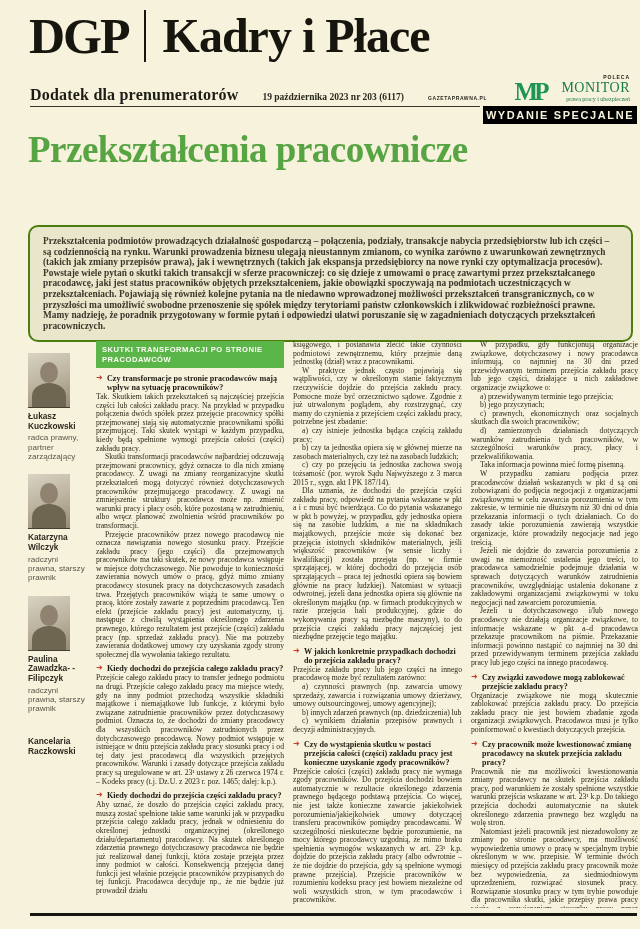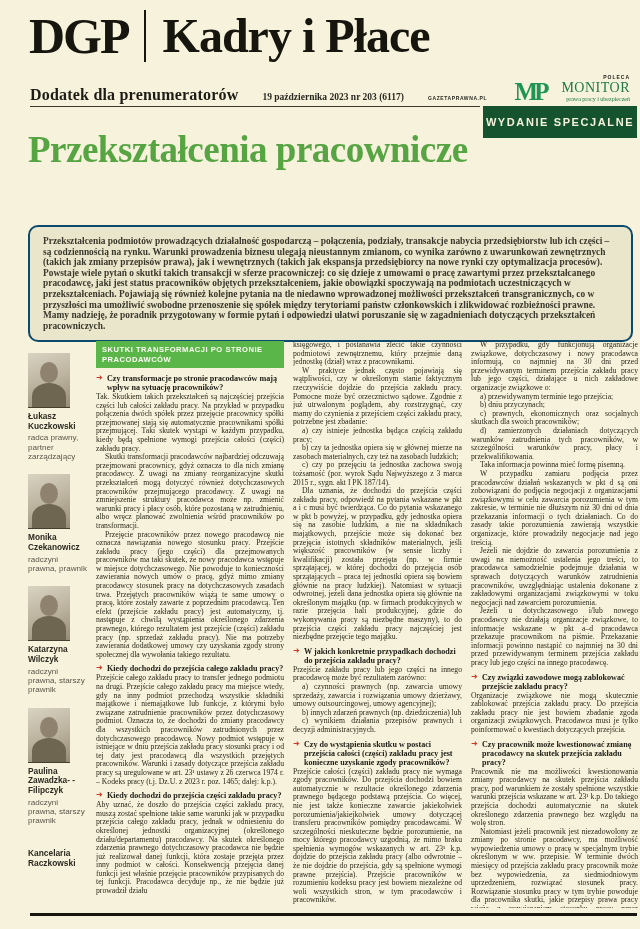--- a/index.html
+++ b/index.html
@@ -17,36 +17,36 @@
   .masthead{position:absolute;left:29px;top:10px;display:flex;align-items:center;}
   .brand{font-size:50px;font-weight:bold;letter-spacing:-2px;color:#16160f;line-height:1;}
   .mast-divider{width:2px;height:52px;background:#16160f;margin:0 17px 0 15px;}
   .section-title{font-size:48px;font-weight:bold;letter-spacing:-1px;color:#16160f;line-height:1;}
   
   .subrow{position:absolute;left:30px;top:86px;display:flex;align-items:baseline;gap:24px;}
   .subtitle{font-size:16px;font-weight:bold;color:#1d1c15;letter-spacing:.2px;}
   .issue-date{font-size:9.5px;font-weight:bold;color:#2a2920;}
   .site{font-family:"Liberation Sans",sans-serif;font-size:5px;font-weight:bold;letter-spacing:.6px;color:#2a2920;}
   .hairline{position:absolute;left:30px;top:106px;width:450px;height:1px;background:#3a392f;}
-  .special{position:absolute;left:483px;top:106px;width:154px;height:32px;background:#14532d;
+  .special{position:absolute;left:483px;top:106px;width:154px;height:18px;background:#000000;
     color:#f6f2dc;font-family:"Liberation Sans",sans-serif;font-weight:bold;font-size:11px;
     letter-spacing:1.6px;display:flex;align-items:center;justify-content:center;}
   .poleca{position:absolute;right:10px;top:74px;font-family:"Liberation Sans",sans-serif;
     font-size:5px;font-weight:bold;letter-spacing:1px;color:#23221b;}
   .monitor{position:absolute;right:10px;top:81px;display:flex;align-items:flex-start;gap:12px;}
   .mp-mark{font-size:25px;font-weight:bold;letter-spacing:-4px;color:#1e9552;line-height:.9;padding-right:4px;}
   .monitor-name{font-size:14px;letter-spacing:.5px;color:#1c7a44;line-height:1;}
   .monitor-tag{font-size:6px;color:#1c7a44;text-align:right;margin-top:1px;}
   
   .headline{position:absolute;left:28px;top:130px;line-height:1.06;}
   .headline .l1{font-size:37px;font-weight:bold;letter-spacing:-.5px;color:#57a443;}
   .headline .l2{font-size:37px;font-weight:bold;letter-spacing:-.5px;color:#1b1a13;}
   
   .introbox{position:absolute;left:28px;top:225px;width:605px;box-sizing:border-box;
-    border:2px solid #0c4a6e;border-radius:10px;background:#eae6cb;
+    border:2px solid #4d7c0f;border-radius:10px;background:#eae6cb;
     padding:9px 13px;font-size:9.4px;line-height:10.6px;font-weight:bold;color:#3a382b;}
   
   .content{position:absolute;left:28px;top:341px;width:610px;height:567px;display:flex;overflow:hidden;}
   .sidebar{width:60px;margin-right:8px;font-family:"Liberation Sans",sans-serif;flex-shrink:0;}
   .author{margin-bottom:13px;margin-top:12px;}
   .photo{width:42px;height:54px;margin-bottom:4px;position:relative;overflow:hidden;
     background:linear-gradient(160deg,#d9d3c2 0%,#b9b09c 55%,#958b76 100%);
     border-bottom:1px solid #43402f;}
   .photo::before{content:"";position:absolute;left:12px;top:9px;width:18px;height:21px;border-radius:50%;
     background:#8f8370;}
@@ -102,25 +102,20 @@
 
   <div class="content">
     <div class="sidebar" id="sidebar-authors">
         <div class="author">
           <div class="photo"></div>
           <div class="a-name">Łukasz Kuczkowski</div>
           <div class="a-role">radca prawny, partner zarządzający</div>
         </div>
         <div class="author">
           <div class="photo"></div>
-          <div class="a-name">Monika Czekanowicz</div>
-          <div class="a-role">radczyni prawna, prawnik</div>
-        </div>
-        <div class="author">
-          <div class="photo"></div>
           <div class="a-name">Katarzyna Wilczyk</div>
           <div class="a-role">radczyni prawna, starszy prawnik</div>
         </div>
         <div class="author">
           <div class="photo"></div>
           <div class="a-name">Paulina Zawadzka- -Filipczyk</div>
           <div class="a-role">radczyni prawna, starszy prawnik</div>
         </div>
         <div class="firm">Kancelaria Raczkowski</div>
       </div>
@@ -148,21 +143,21 @@
         <div class="p">Przejście zakładu pracy lub jego części na innego pracodawcę może być rezultatem zarówno:</div>
         <div class="p ind">a) czynności prawnych (np. zawarcia umowy sprzedaży, zawarcia i rozwiązania umowy dzierżawy, umowy outsourcingowej, umowy agencyjnej);</div>
         <div class="p ind">b) innych zdarzeń prawnych (np. dziedziczenia) lub</div>
         <div class="p ind">c) wynikiem działania przepisów prawnych i decyzji administracyjnych.</div>
         <div class="q"><span class="arr">➜</span><span>Czy do wystąpienia skutku w postaci przejścia całości (części) zakładu pracy jest konieczne uzyskanie zgody pracowników?</span></div>
         <div class="p">Przejście całości (części) zakładu pracy nie wymaga zgody pracowników. Do przejścia dochodzi bowiem automatycznie w rezultacie określonego zdarzenia prawnego będącego podstawą przejścia. Co więcej, nie jest także konieczne zawarcie jakiekolwiek porozumienia/jakiejkolwiek umowy dotyczącej transferu pracowników pomiędzy pracodawcami. W szczególności nieskuteczne będzie porozumienie, na mocy którego pracodawcy uzgodnią, że mimo braku spełnienia wymogów wskazanych w art. 23¹ k.p. dojdzie do przejścia zakładu pracy (albo odwrotnie – że nie dojdzie do przejścia, gdy są spełnione wymogi prawne przejścia). Przejście pracowników w rozumieniu kodeksu pracy jest bowiem niezależne od woli wszystkich stron, w tym pracodawców i pracowników.</div>
       </div>
     <div class="col col3">
         <div class="p ind">W przypadku, gdy funkcjonują organizacje związkowe, dotychczasowy i nowy pracodawca informują, co najmniej na 30 dni przed przewidywanym terminem przejścia zakładu pracy lub jego części, działające u nich zakładowe organizacje związkowe o:</div>
         <div class="p ind">a) przewidywanym terminie tego przejścia;</div>
-        <div class="p ind">b) dniu przyczynach;</div>
+        <div class="p ind">b) jego przyczynach;</div>
         <div class="p ind">c) prawnych, ekonomicznych oraz socjalnych skutkach dla swoich pracowników;</div>
         <div class="p ind">d) zamierzonych działaniach dotyczących warunków zatrudnienia tych pracowników, w szczególności warunków pracy, płacy i przekwalifikowania.</div>
         <div class="p ind">Taka informacja powinna mieć formę pisemną.</div>
         <div class="p ind">W przypadku zamiaru podjęcia przez pracodawców działań wskazanych w pkt d są oni zobowiązani do podjęcia negocjacji z organizacjami związkowymi w celu zawarcia porozumienia w tym zakresie, w terminie nie dłuższym niż 30 dni od dnia przekazania informacji o tych działaniach. Co do zasady takie porozumienia zawierają wszystkie organizacje, które prowadziły negocjacje nad jego treścią.</div>
         <div class="p ind">Jeżeli nie dojdzie do zawarcia porozumienia z uwagi na niemożność ustalenia jego treści, to pracodawca samodzielnie podejmuje działania w sprawach dotyczących warunków zatrudnienia pracowników, uwzględniając ustalenia dokonane z zakładowymi organizacjami związkowymi w toku negocjacji nad zawarciem porozumienia.</div>
         <div class="p ind">Jeżeli u dotychczasowego i/lub nowego pracodawcy nie działają organizacje związkowe, to informacje wskazane w pkt a–d pracodawca przekazuje pracownikom na piśmie. Przekazanie informacji powinno nastąpić co najmniej na 30 dni przed przewidywanym terminem przejścia zakładu pracy lub jego części na innego pracodawcę.</div>
         <div class="q"><span class="arr">➜</span><span>Czy związki zawodowe mogą zablokować przejście zakładu pracy?</span></div>
         <div class="p">Organizacje związkowe nie mogą skutecznie zablokować przejścia zakładu pracy. Do przejścia zakładu pracy nie jest bowiem zbadanie zgoda organizacji związkowych. Pracodawca musi je tylko poinformować o kwestiach dotyczących przejścia.</div>
         <div class="q"><span class="arr">➜</span><span>Czy pracownik może kwestionować zmianę pracodawcy na skutek przejścia zakładu pracy?</span></div>
         <div class="p">Pracownik nie ma możliwości kwestionowania zmiany pracodawcy na skutek przejścia zakładu pracy, pod warunkiem że zostały spełnione wszystkie warunki przejścia wskazane w art. 23¹ k.p. Do takiego przejścia dochodzi automatycznie na skutek określonego zdarzenia prawnego bez względu na wolę stron.</div>

